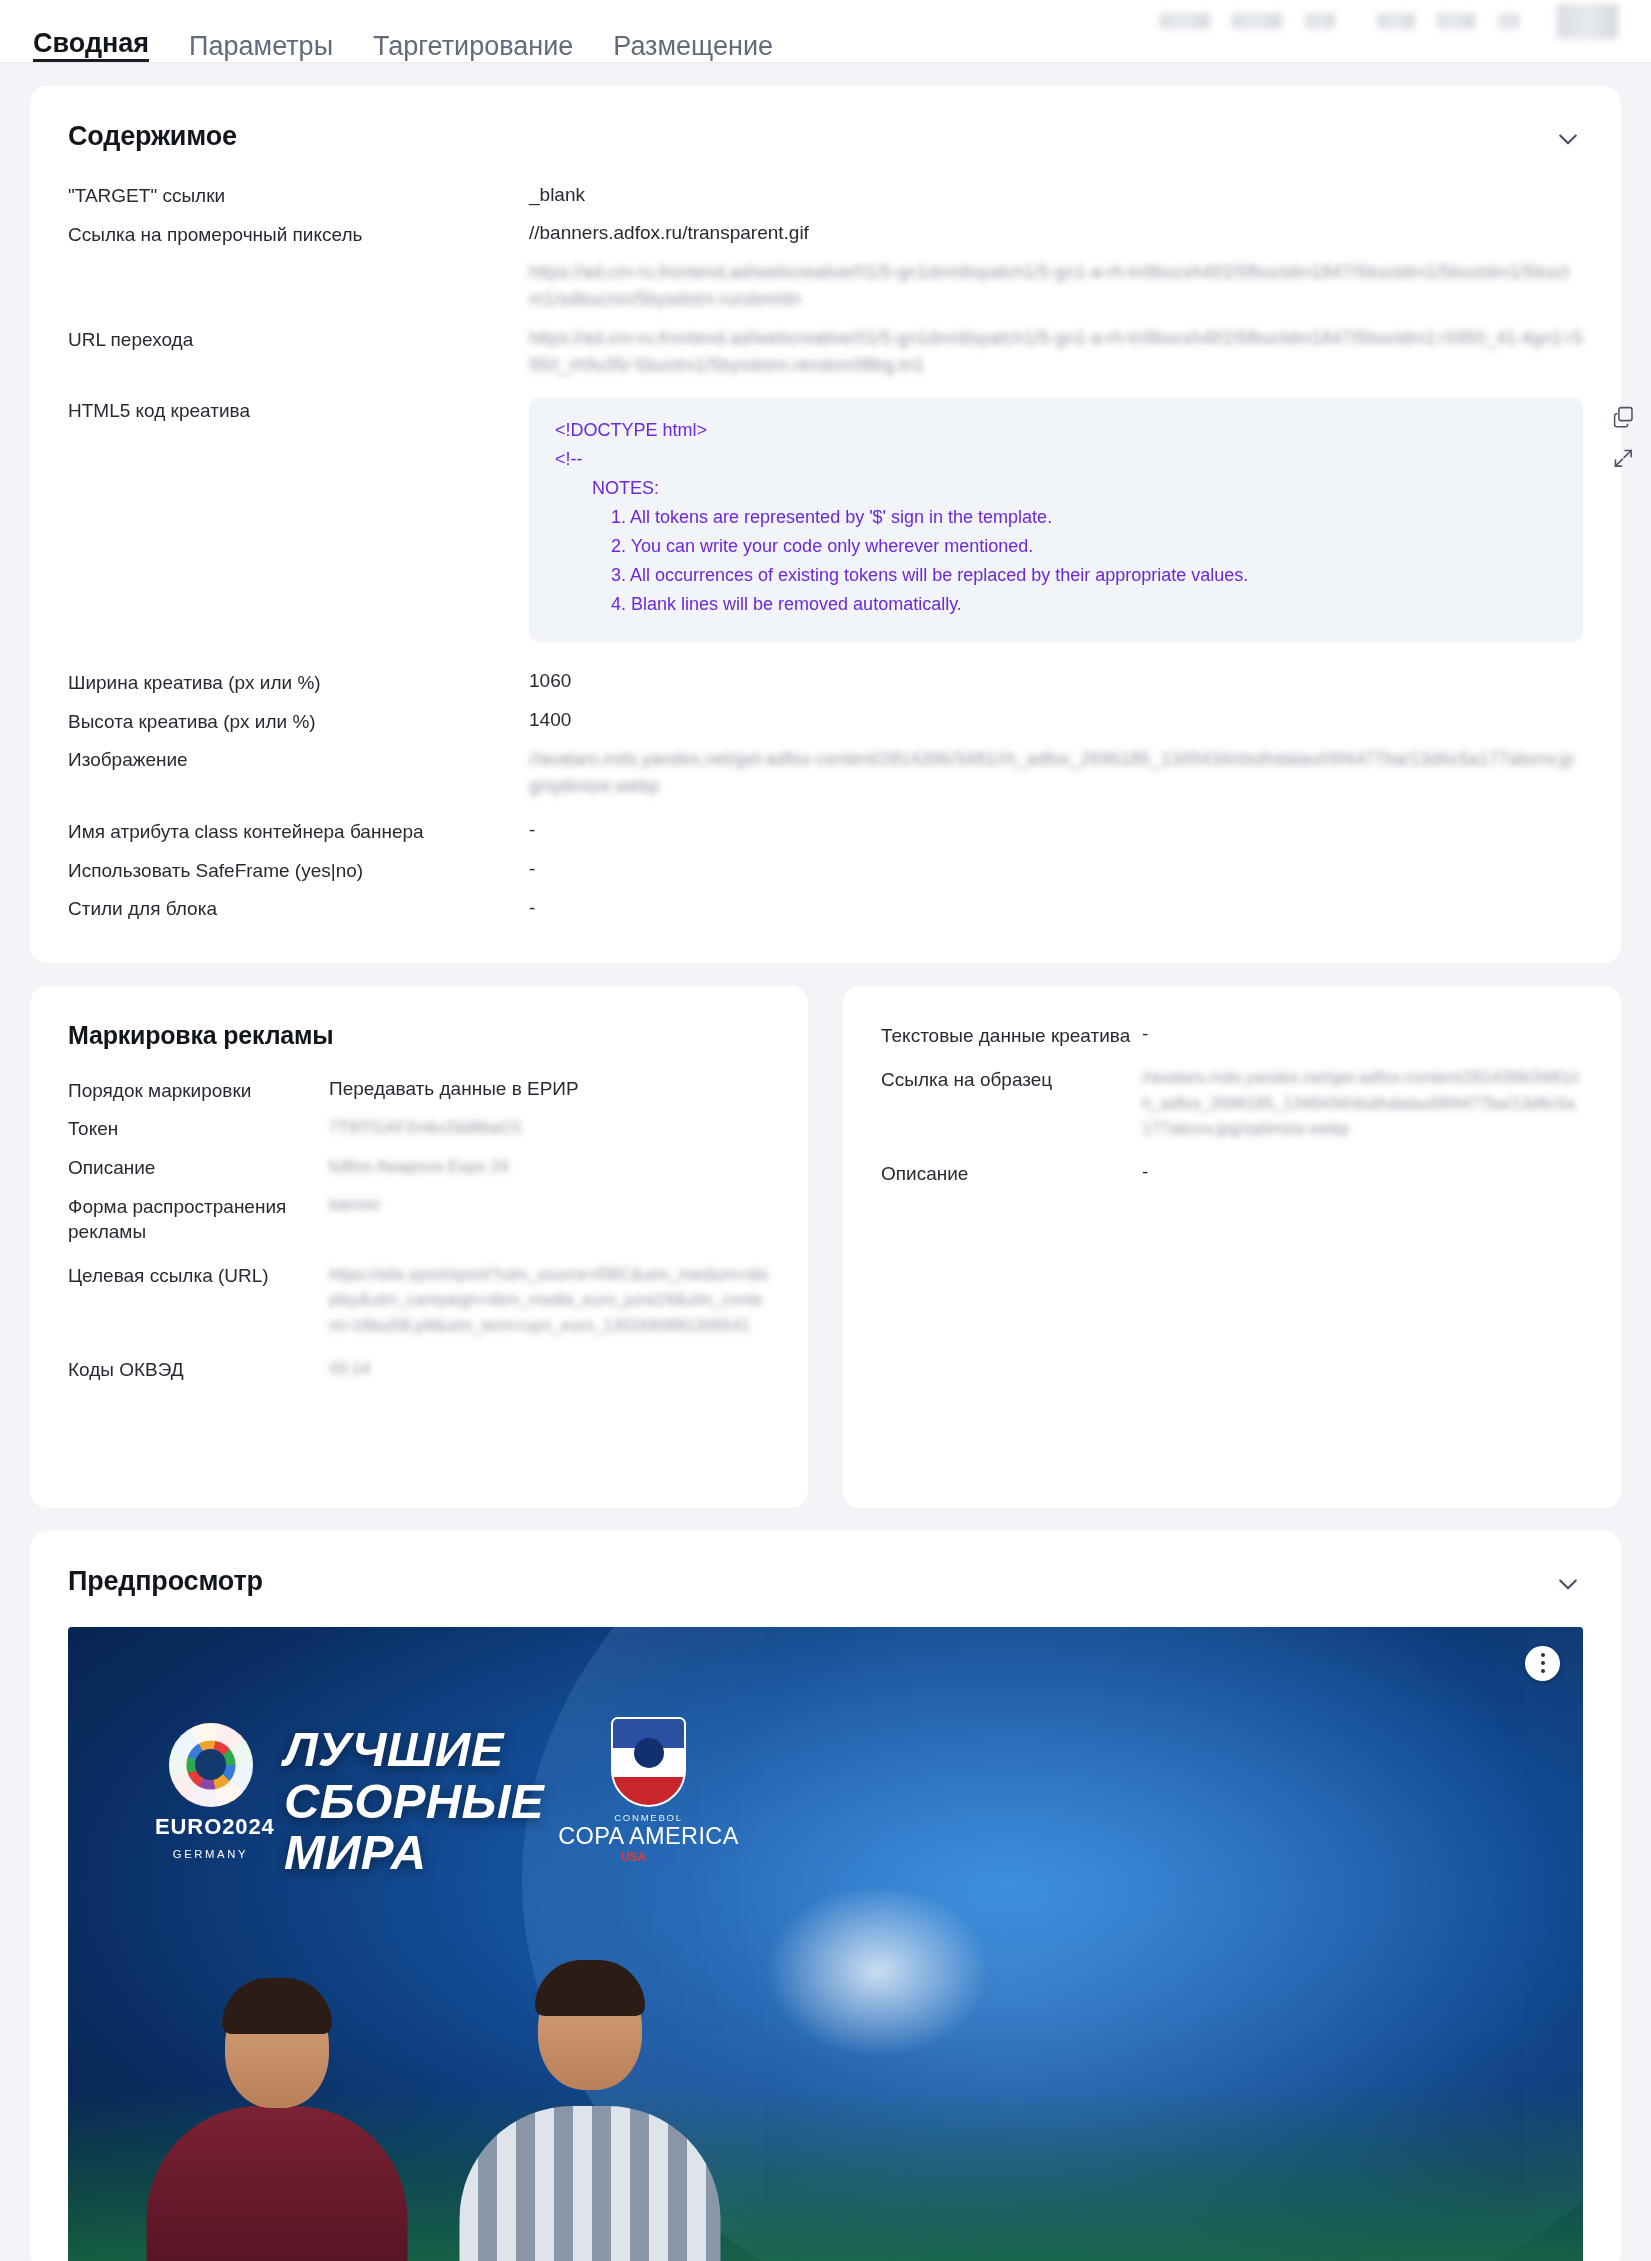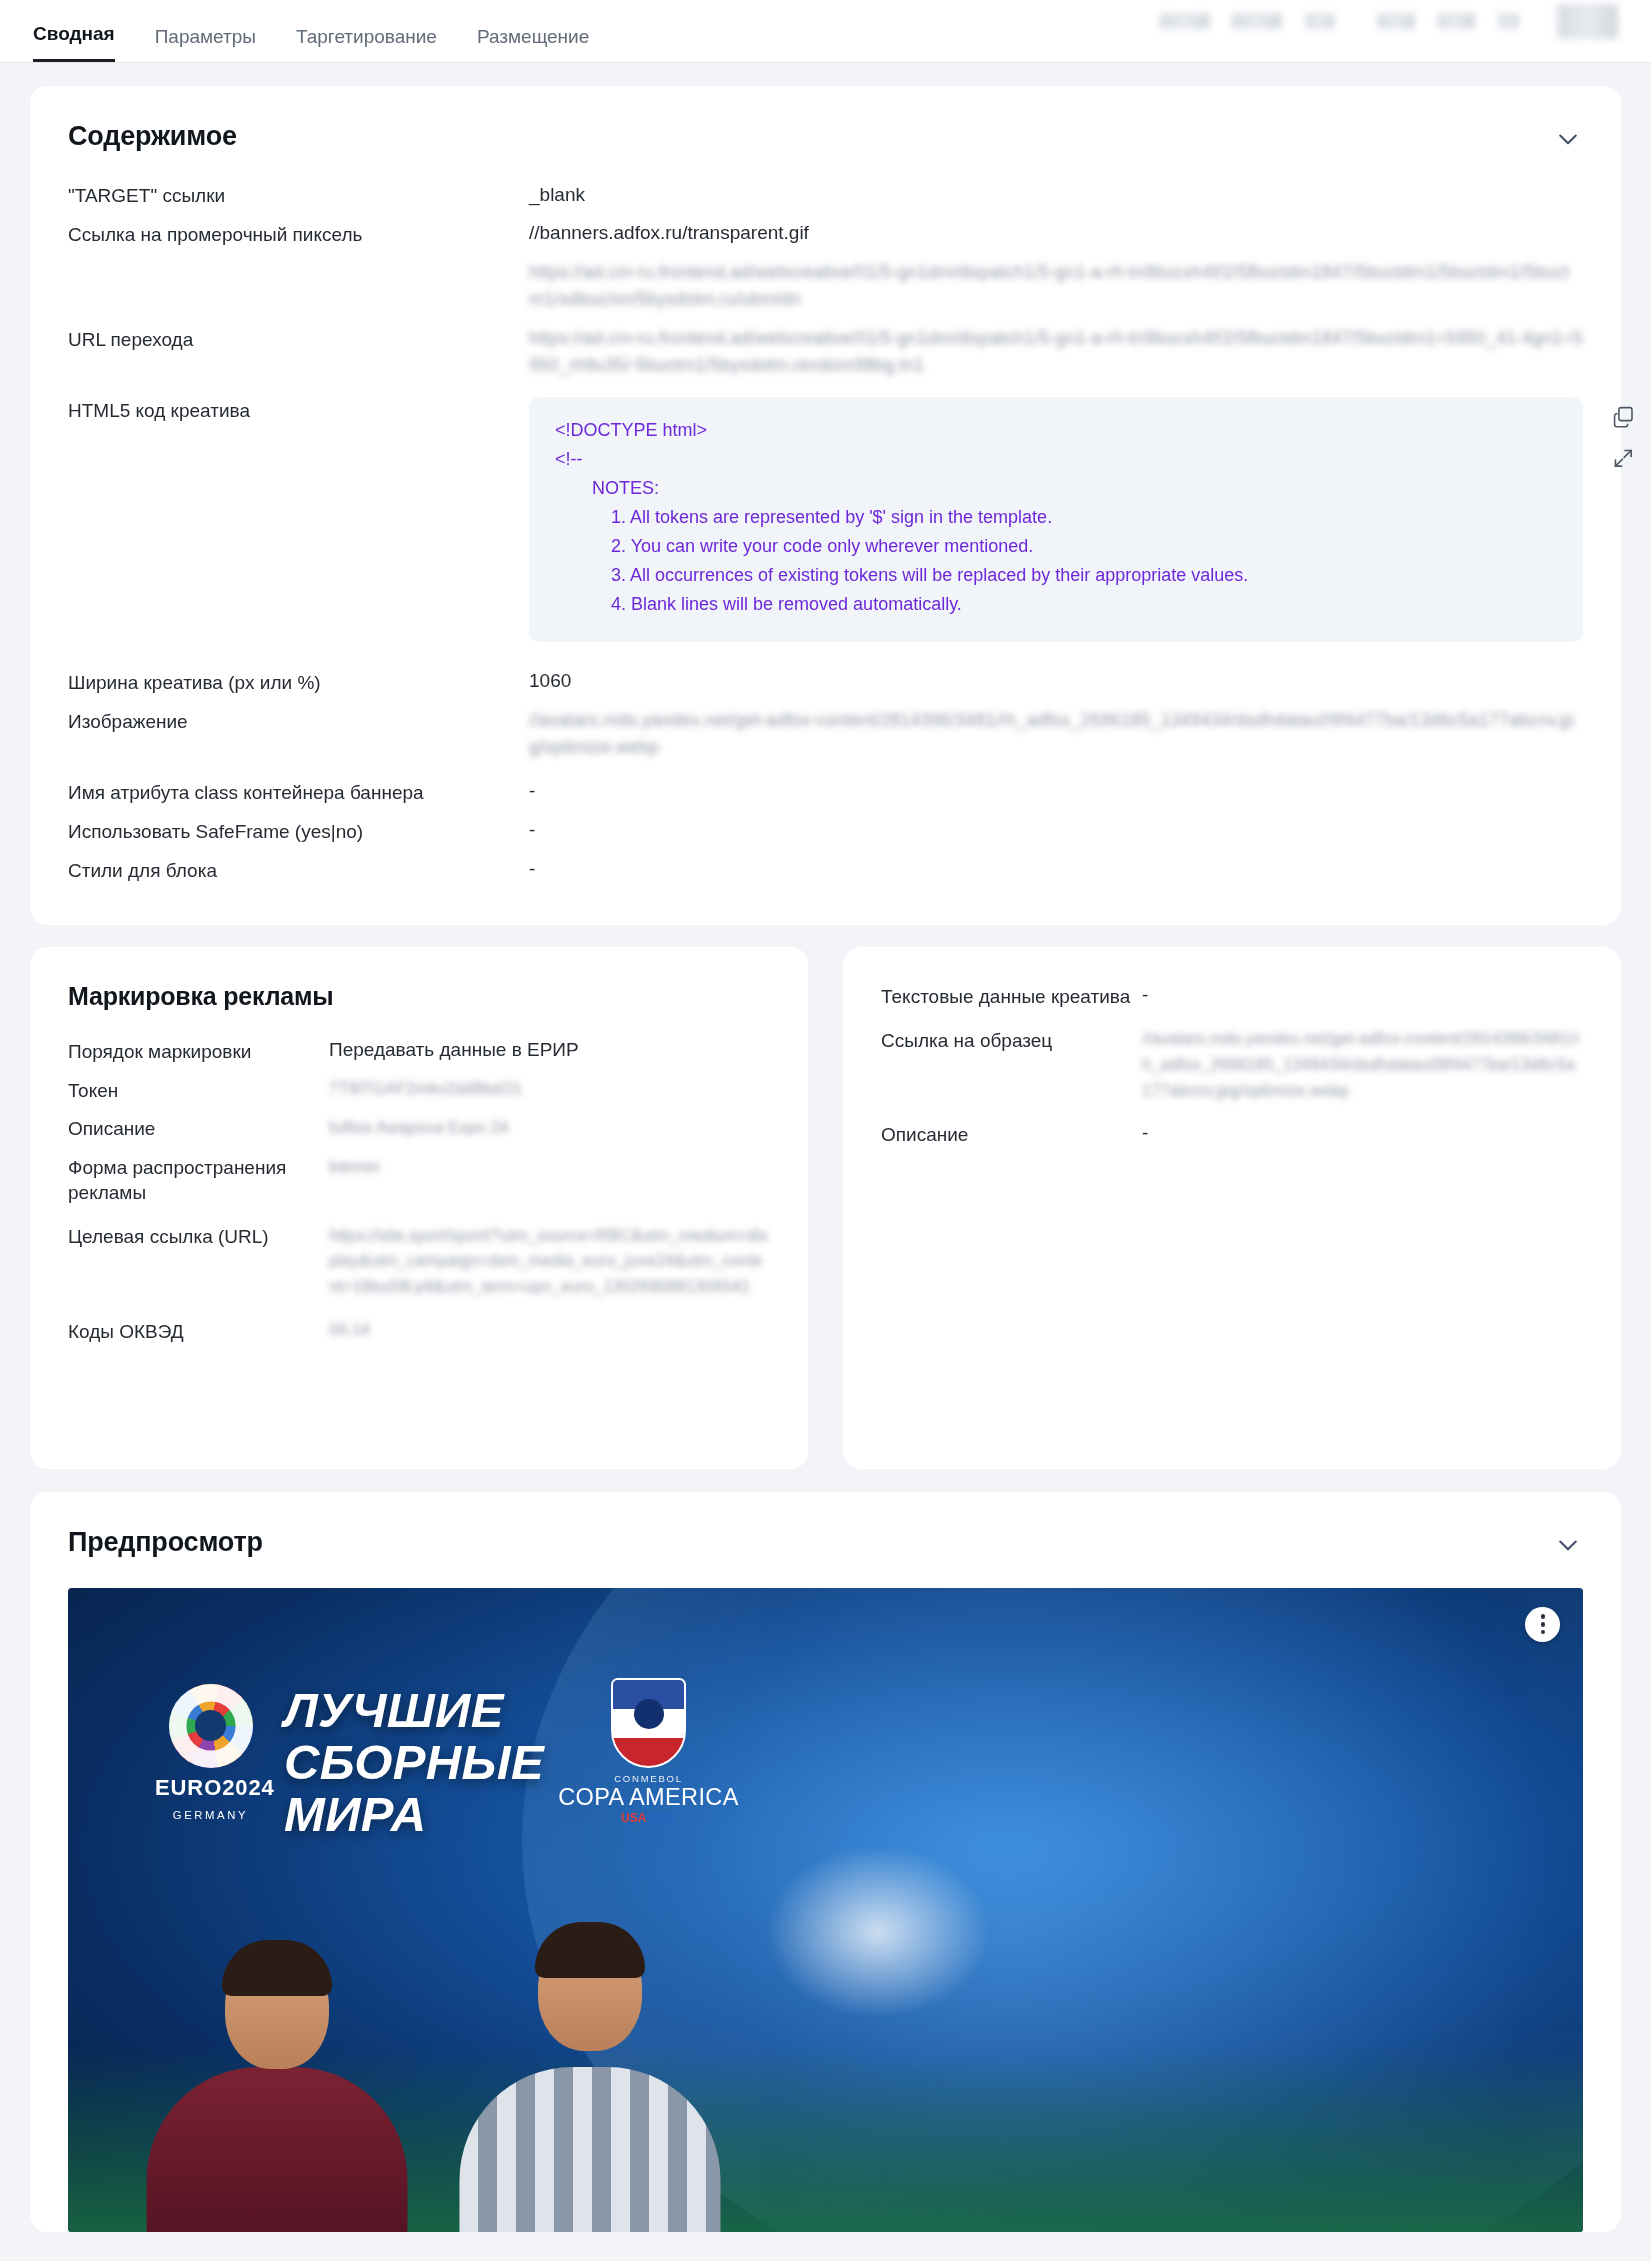--- a/index.html
+++ b/index.html
@@ -16,23 +16,22 @@
     position: relative;
     background: #ffffff;
     height: 63px;
     display: flex;
     align-items: flex-end;
     padding: 0 33px;
     border-bottom: 0.9px solid #e4e7ec;
   }
   .tabs { display: flex; align-items: flex-end; gap: 40px; }
   .tab {
-    font-size: 19px;
+    font-size: 27px;
     color: #626b78;
-    padding-bottom: 14px;
     cursor: pointer;
     white-space: nowrap;
   }
   .tab.active {
     color: #11161c;
     font-weight: bold;
     border-bottom: 3.5px solid #1b1f23;
   }
   .tabbar-right {
     position: absolute;
@@ -361,20 +360,24 @@
           </div>
         </div>
       </div>
     </div>
 
     <div class="row tight">
       <div class="label">Ширина креатива (px или %)</div>
       <div class="value">1060</div>
     </div>
 
+    <div class="row tight">
+      <div class="label">Высота креатива (px или %)</div>
+      <div class="value">1400</div>
+    </div>
 
     <div class="row">
       <div class="label">Изображение</div>
       <div class="value">
         <span class="blurtext">//avatars.mds.yandex.net/get-adfox-content/2814396/3481/rh_adfox_2696185_1349434/dsdhdatau09f4477ba/13d6c5a177abcnv.jpg/optimize.webp</span>
       </div>
     </div>
 
     <div class="row tight">
       <div class="label">Имя атрибута class контейнера баннера</div>

